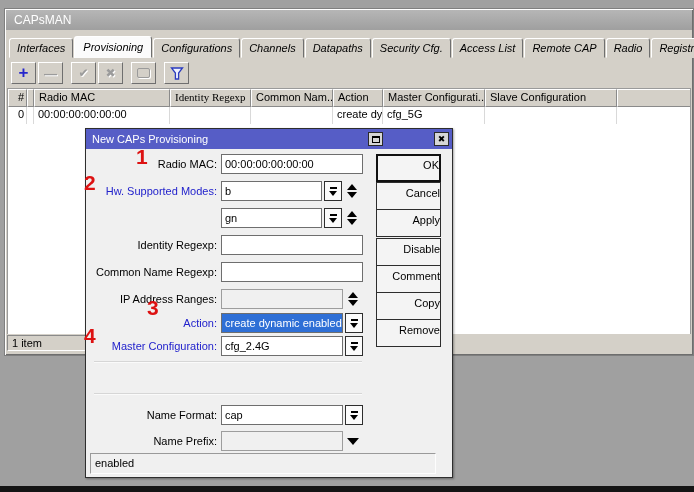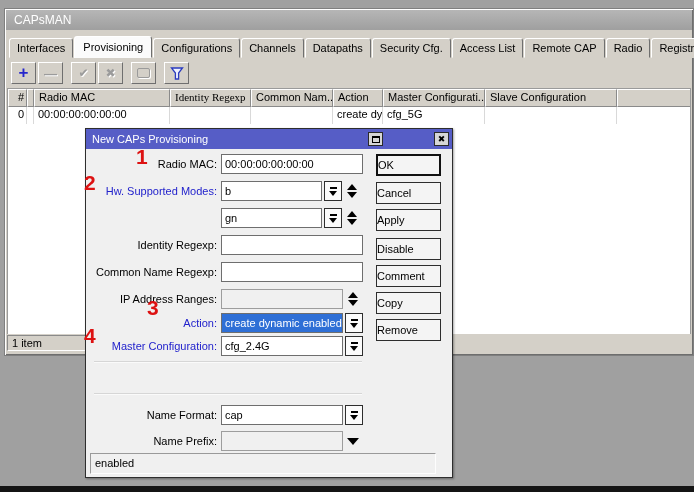--- a/index.html
+++ b/index.html
@@ -12,21 +12,21 @@
   .win {
     position:absolute; left:4px; top:8px; width:690px; height:348px;
     background:#d4d0c8; border:1px solid #7f7f7f;
     box-shadow: inset 1px 1px 0 #ffffff, inset -1px -1px 0 #6e6e6e;
     display:flex; flex-direction:column;
   }
   .win-titlebar {
     height:20px; margin:1px; background:linear-gradient(#b6b6b6,#9f9f9f);
     color:#fff; font-size:12px; line-height:20px; padding-left:8px;
   }
-  .tabstrip { display:flex; align-items:flex-end; padding:4px 4px 0 4px; height:27px; }
+  .tabstrip { display:flex; align-items:flex-end; padding:4px 4px 0 4px; height:27px;font-style:italic; }
   .tab {
     padding:3px 7px 3px 7px; background:#d4d0c8; cursor:default; white-space:nowrap;
     border:1px solid; border-color:#ffffff #6f6f6f transparent #ffffff;
     border-radius:3px 3px 0 0; margin-right:1px;
   }
   .tab.active { background:#fbfbfb; padding:4px 8px 4px 8px; position:relative; z-index:2; }
   .toolbar { display:flex; align-items:center; padding:4px 0 4px 6px; height:30px; }
   .tbtn {
     width:25px; height:22px; background:#d4d0c8; margin-right:2px;
     border:1px solid; border-color:#ffffff #6f6f6f #6f6f6f #ffffff;
@@ -89,22 +89,22 @@
   .ddg::before { content:""; position:absolute; top:0; left:1px; width:7px; border-top:2px solid #000; }
   .ddg::after { content:""; position:absolute; top:4px; left:0;
     border-left:4.5px solid transparent; border-right:4.5px solid transparent; border-top:5px solid #000; }
   .spin { width:16px; margin-left:2px; display:flex; flex-direction:column; align-items:center; justify-content:center; gap:2px; }
   .tri-up { width:0; height:0; border-left:5px solid transparent; border-right:5px solid transparent; border-bottom:6px solid #000; }
   .tri-dn { width:0; height:0; border-left:5px solid transparent; border-right:5px solid transparent; border-top:6px solid #000; }
   .plainarrow { width:16px; margin-left:2px; display:flex; align-items:center; justify-content:center; }
   .plainarrow .tri-dn { border-left-width:6px; border-right-width:6px; border-top-width:7px; }
   .sep { position:absolute; left:8px; width:268px; height:2px; border-top:1px solid #d6d6d6; border-bottom:1px solid #fafafa; }
   .dbtn {
-    position:absolute; left:290px; width:65px; height:22px; background:#f4f4f4;
-    border:1px solid #2d2d2d; text-align:left; line-height:20px; cursor:default;
+    position:absolute; left:290px; width:65px; height:28px; background:#f4f4f4;
+    border:1px solid #2d2d2d; text-align:right; line-height:20px; cursor:default;
   }
   .dbtn.default { border:2px solid #111; line-height:18px; }
   .dlg-status {
     position:absolute; left:4px; right:16px; bottom:3px; height:21px; line-height:19px; padding-left:4px;
     border:1px solid; border-color:#9a9a9a #fdfdfd #fdfdfd #9a9a9a; background:#f0f0f0;
   }
   
   .red-num { position:absolute; color:#dd1212; font-size:21px; font-weight:bold; z-index:50;
              font-family:"Liberation Sans",sans-serif; }
   .bottom-strip { position:absolute; left:0; bottom:0; width:694px; height:6px; background:#141414; }

